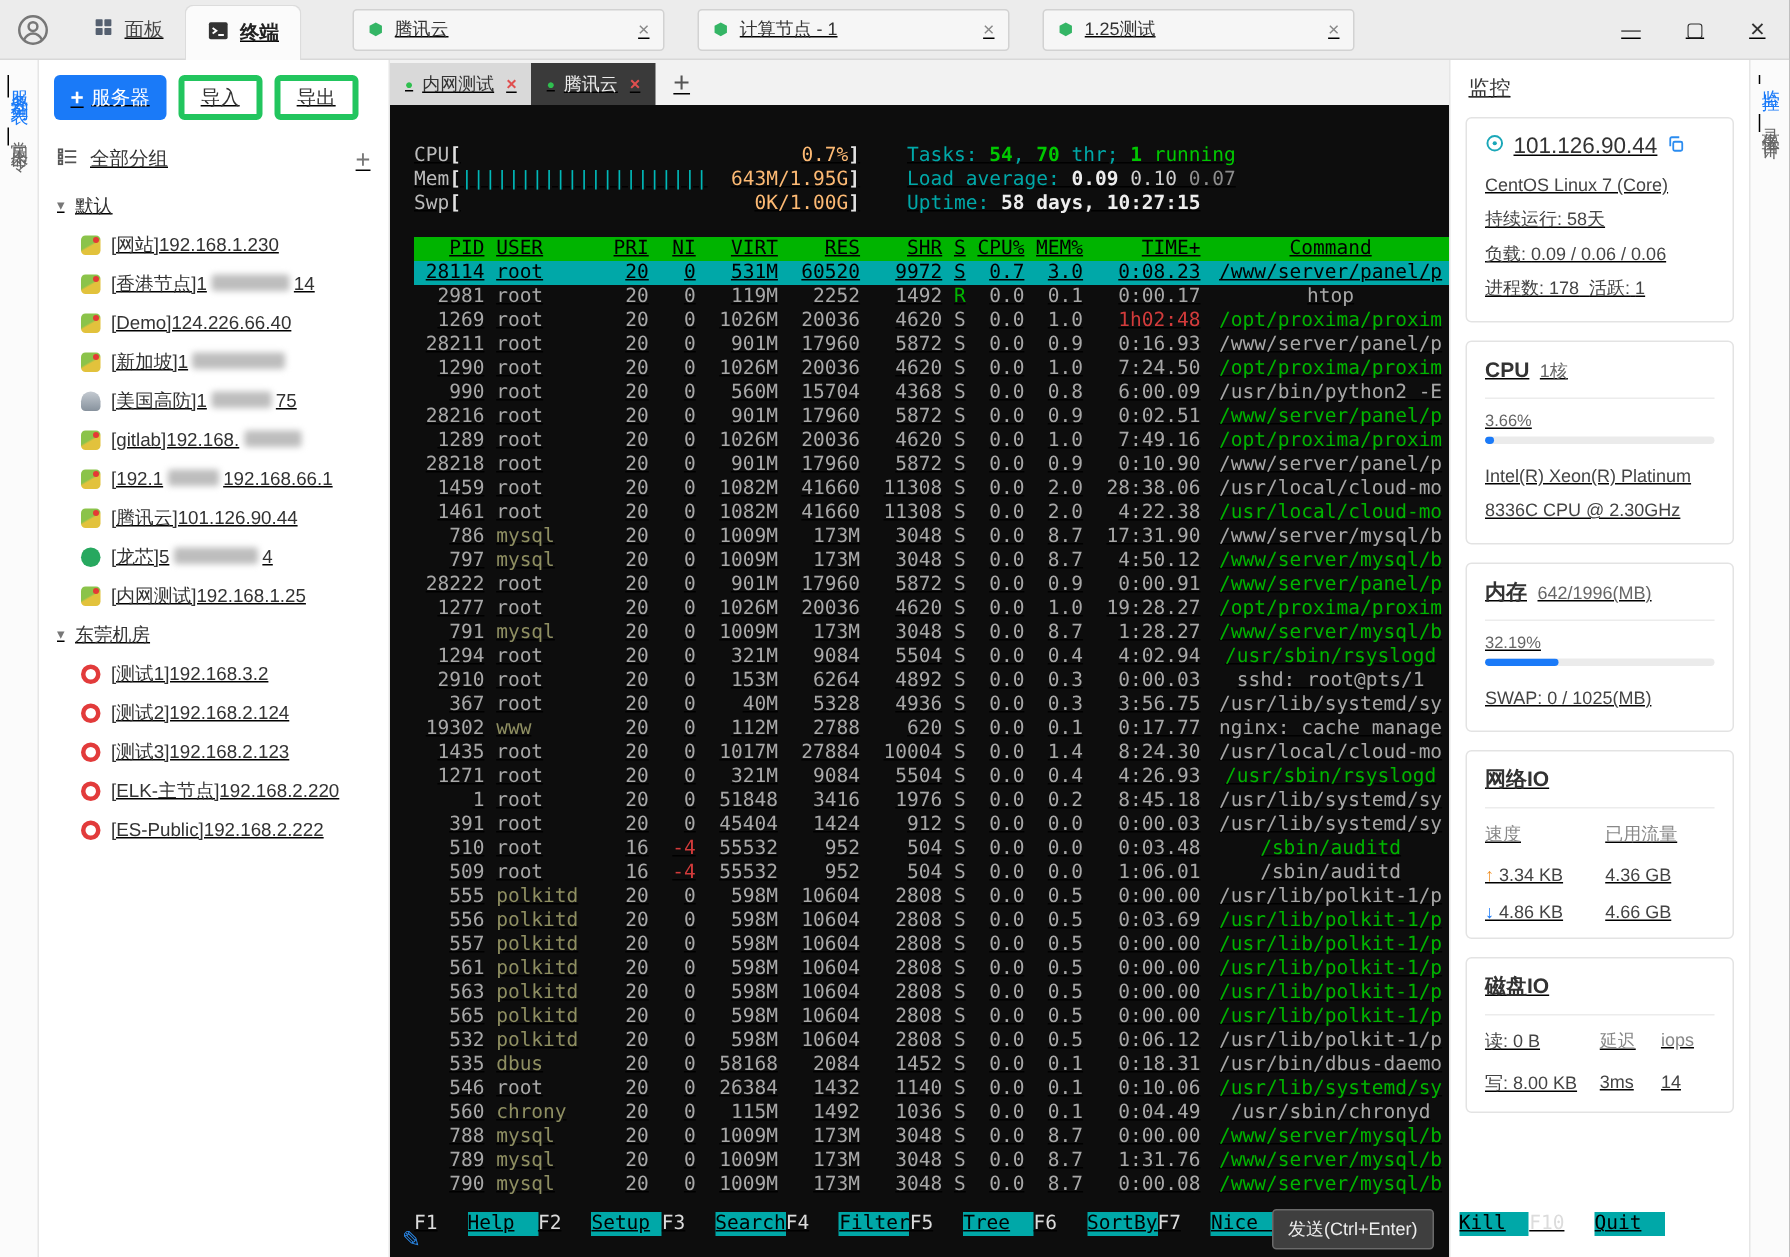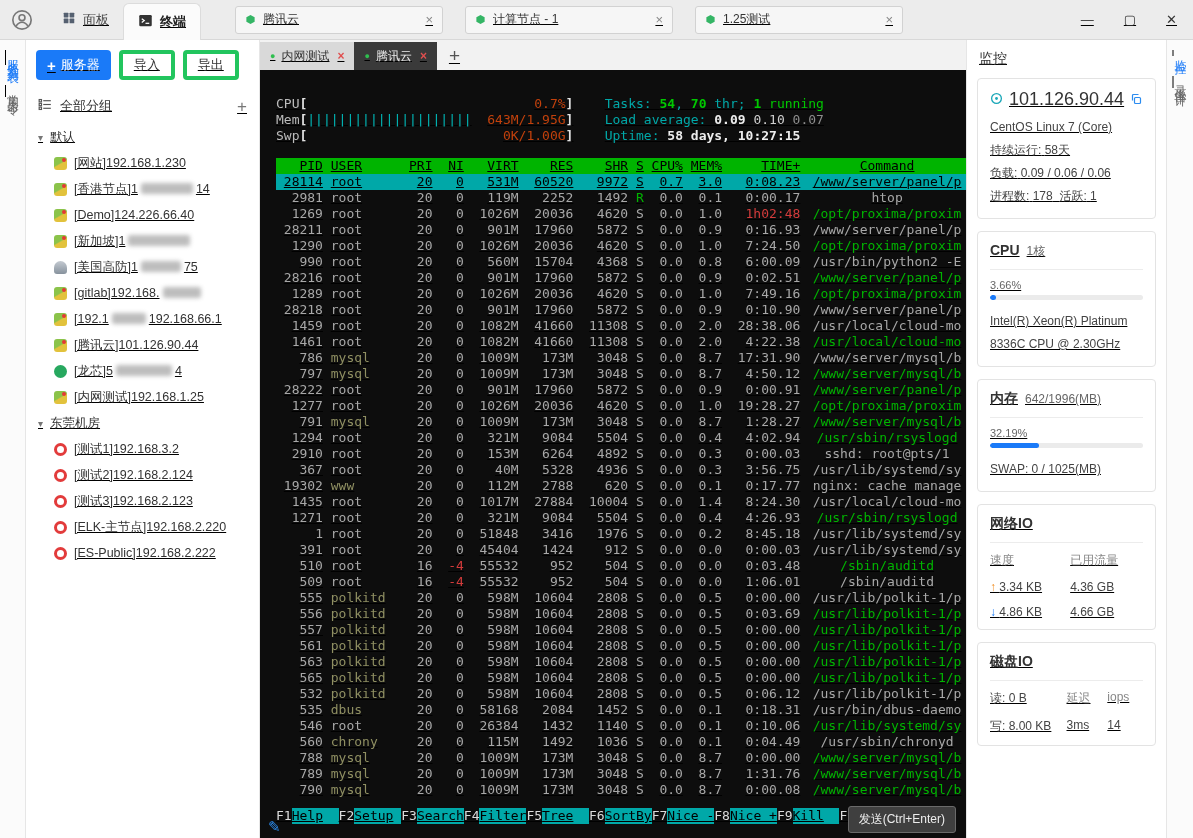--- a/index.html
+++ b/index.html
@@ -58,21 +58,21 @@
   .term-plus{align-self:center;margin-left:12px;font-size:19px;color:#555;line-height:1;}
   .terminal{flex:1;position:relative;background:#0d0d0d;font-family:"DejaVu Sans Mono","Liberation Mono",monospace;font-size:13px;line-height:16px;color:#a8a8a8;padding:8px 0 14px 16px;display:flex;flex-direction:column;min-height:0;}
   .htop-top{display:flex;margin-top:18px;white-space:pre;}
   .htop-meters{width:39ch;}
   .htop-stats{margin-left:3ch;}
   .mline{display:flex;height:16px;}
   .mlabel{width:3ch;color:#bcbcbc;}
   .br{color:#e2e2e2;font-weight:bold;}
   .mcontent{width:33ch;display:flex;overflow:hidden;}
   .mbars{color:#00b8b8;overflow:hidden;}
-  .mval{margin-left:auto;color:#c2410c;}
+  .mval{margin-left:auto;color:#fdba74;}
   .sline{height:16px;white-space:pre;}
   .cy{color:#00a8a8;}
   .gb{color:#00c800;font-weight:bold;}
   .gr{color:#00c800;}
   .wb{color:#ededed;font-weight:bold;}
   .w2{color:#cfcfcf;}
   .w3{color:#8d8d8d;}
   .ptable{margin-top:14px;}
   .prow,.phead{display:flex;white-space:pre;height:16px;}
   .phead{background:#00b400;color:#000;}
@@ -88,31 +88,31 @@
   .c-shr{width:7ch;text-align:right;}
   .c-s{width:2ch;text-align:right;}
   .c-cpu{width:5ch;text-align:right;}
   .c-mem{width:5ch;text-align:right;}
   .c-time{width:10ch;text-align:right;}
   .c-cmd{padding-left:1ch;flex:1;overflow:hidden;text-align:center;}
   .grn{color:#00b400;}
   .red{color:#d23b3b;}
   .dim{color:#8f8f62;}
   .fbar{margin-top:auto;display:flex;white-space:pre;}
-  .fkey{display:flex;}
+  .fkey{display:flex;gap:20px;}
   .fk{color:#dcdcdc;}
   .fl{background:#00a8a8;color:#000;width:6ch;overflow:hidden;}
   .pencil{position:absolute;left:8px;bottom:3px;color:#2b8cf0;font-size:15px;font-family:"Liberation Sans",sans-serif;}
   .send-btn{position:absolute;right:10px;bottom:5px;background:#3f3f3f;border:1px solid #6a6a6a;color:#ededed;font-size:12px;padding:4px 10px;border-radius:3px;font-family:"Liberation Sans",sans-serif;}
 
   
   .monitor{width:200px;background:#fff;border-left:1px solid #e6e6e6;padding:8px 10px;overflow:hidden;font-size:12px;color:#444;flex:none;}
   .mon-title{font-size:14px;color:#333;margin:2px 2px 10px;}
   .card{border:1px solid #e3e3e3;border-radius:4px;padding:10px 12px;margin-bottom:12px;background:#fff;}
-  .ip-row{display:flex;align-items:flex-start;gap:6px;font-size:18px;color:#333;margin-bottom:6px;}
+  .ip-row{display:flex;align-items:flex-start;gap:6px;font-size:15px;color:#333;margin-bottom:6px;}
   .line{line-height:23px;white-space:nowrap;color:#444;}
   .hd{display:flex;align-items:baseline;gap:7px;font-size:14px;color:#333;font-weight:bold;}
   .hd .sub{font-size:12px;color:#666;font-weight:normal;}
   .divider{border-top:1px solid #ececec;margin:9px 0;}
   .pct{text-align:left;color:#666;font-size:11px;margin-bottom:4px;}
   .pbar{height:5px;background:#ebebeb;border-radius:3px;overflow:hidden;margin-bottom:10px;}
   .pfill{height:100%;background:#1a7af8;border-radius:3px;width:0;}
   .net-grid{display:grid;grid-template-columns:1.1fr 1fr;row-gap:11px;margin-top:4px;}
   .net-h{color:#888;}
   .up{color:#f08c1e;} .down{color:#1a7af8;}

